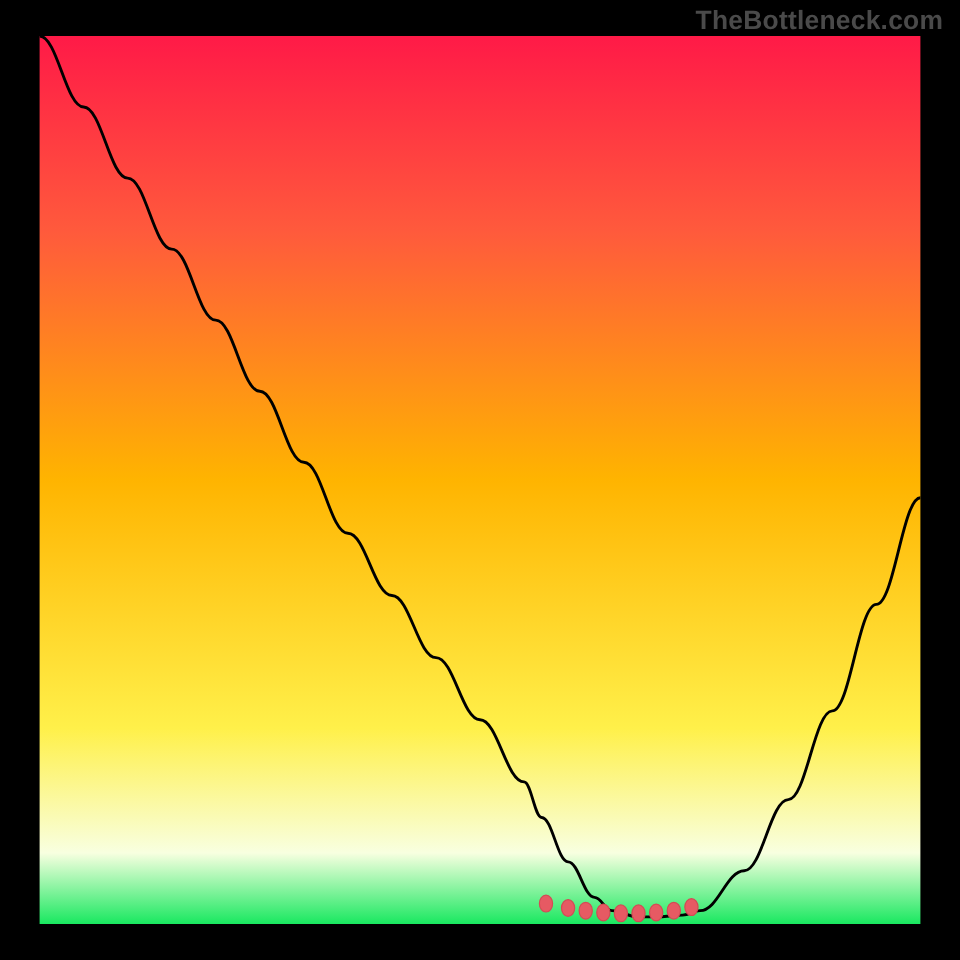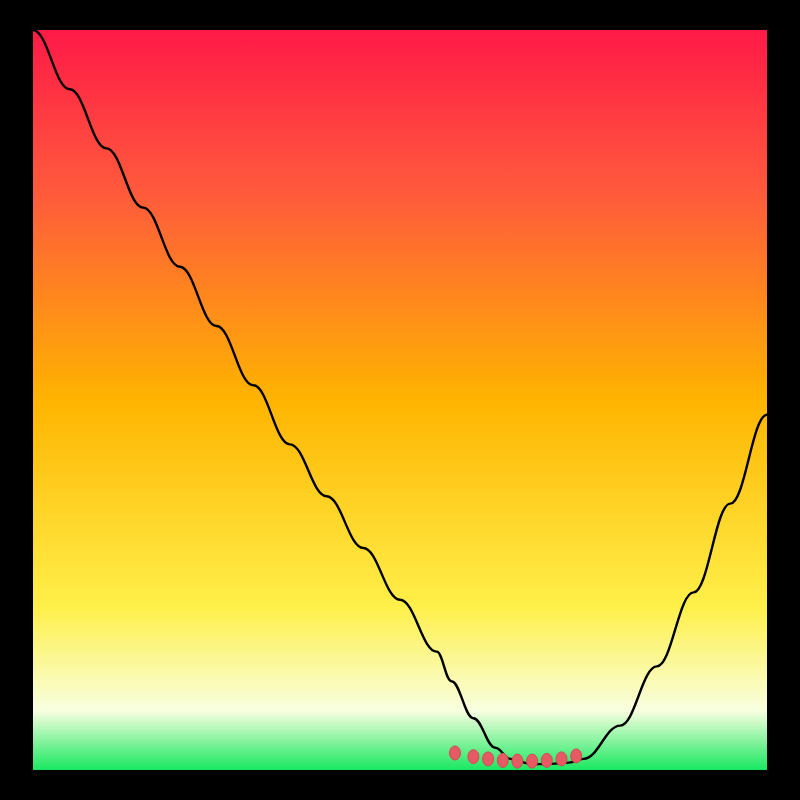--- a/index.html
+++ b/index.html
@@ -26,20 +26,21 @@
     font-weight: 600;
     letter-spacing: 0.2px;
     user-select: none;
   }
   svg { display: block; }
 </style>
 </head>
 <body>
 
 <div class="frame">
+  <div class="watermark">TheBottleneck.com</div>
 
   <svg id="chart-svg" width="800" height="800">
     <defs>
       <linearGradient id="bg-grad" x1="0" y1="0" x2="0" y2="1">
         <stop id="g0" offset="0%" stop-color="#ff1a47"></stop>
         <stop id="g1" offset="22%" stop-color="#ff5a3c"></stop>
         <stop id="g2" offset="50%" stop-color="#ffb400"></stop>
         <stop id="g3" offset="78%" stop-color="#fff04a"></stop>
         <stop id="g4" offset="92%" stop-color="#f8ffe0"></stop>
         <stop id="g5" offset="100%" stop-color="#19e860"></stop>

